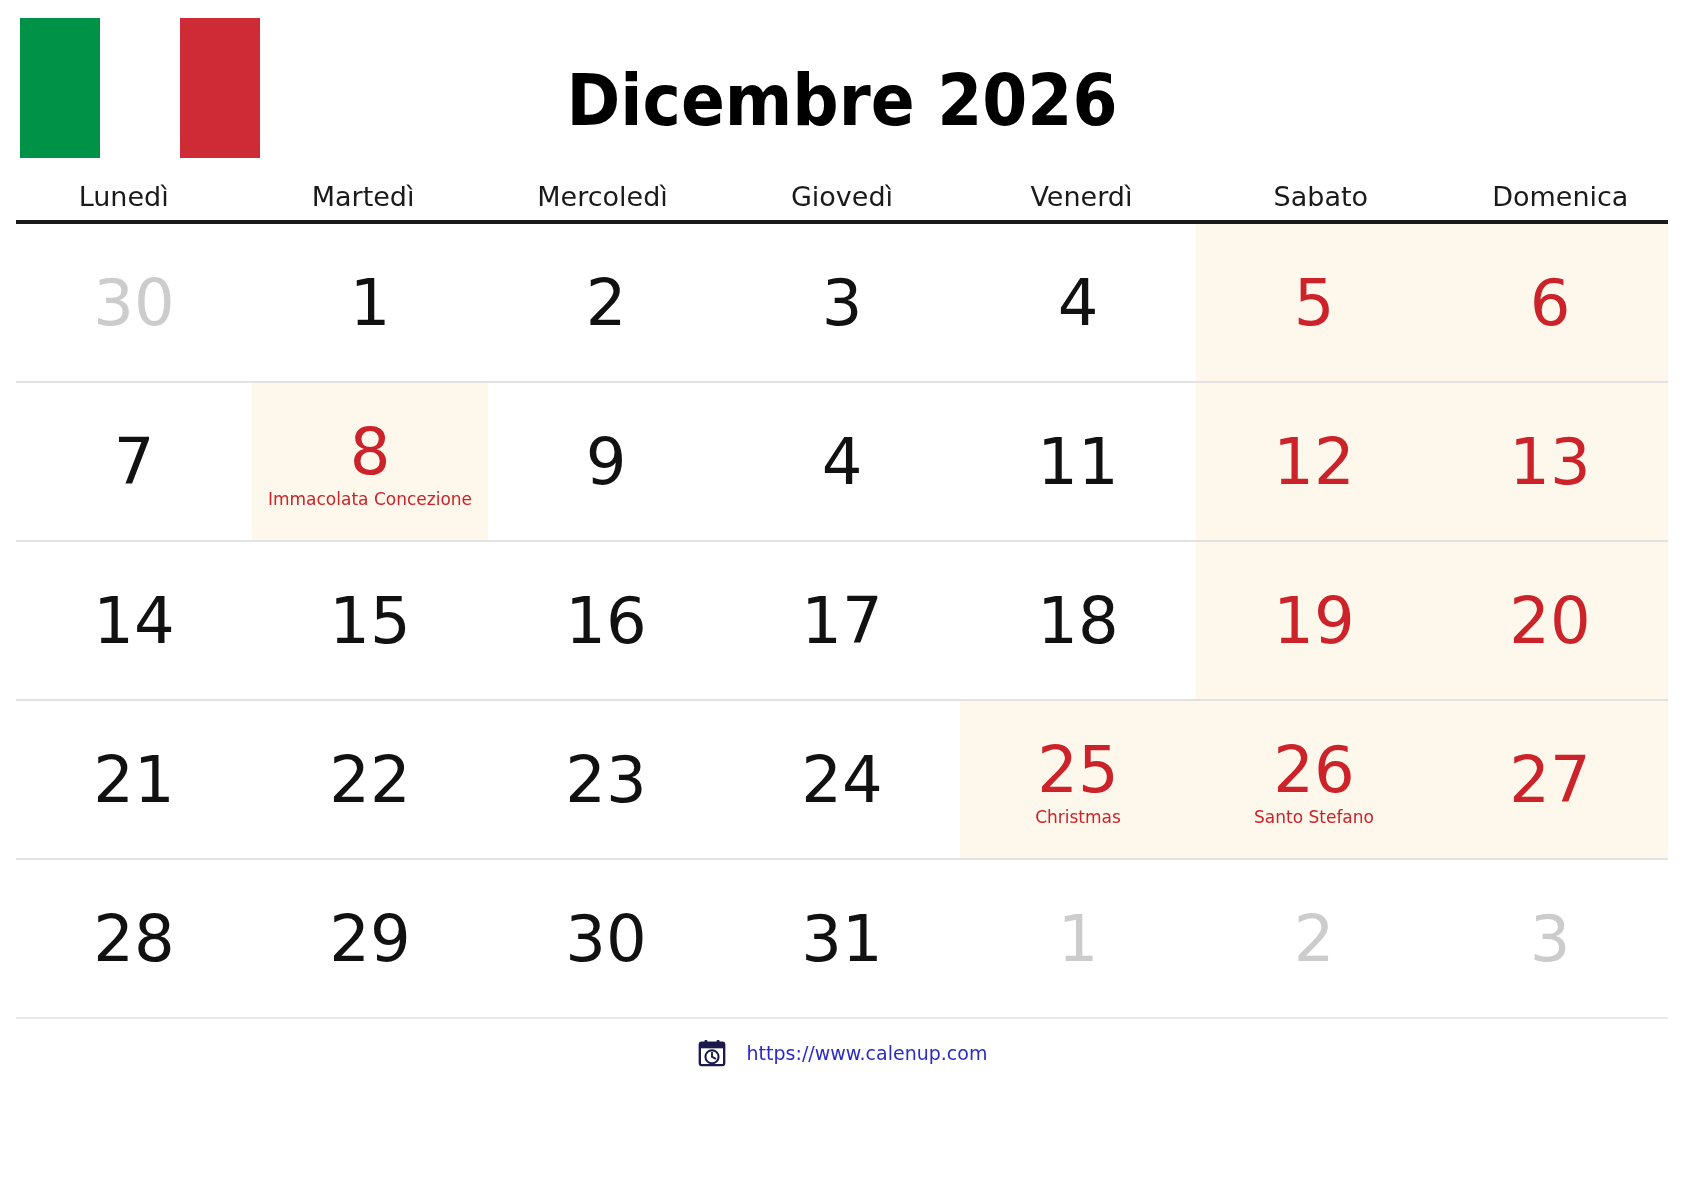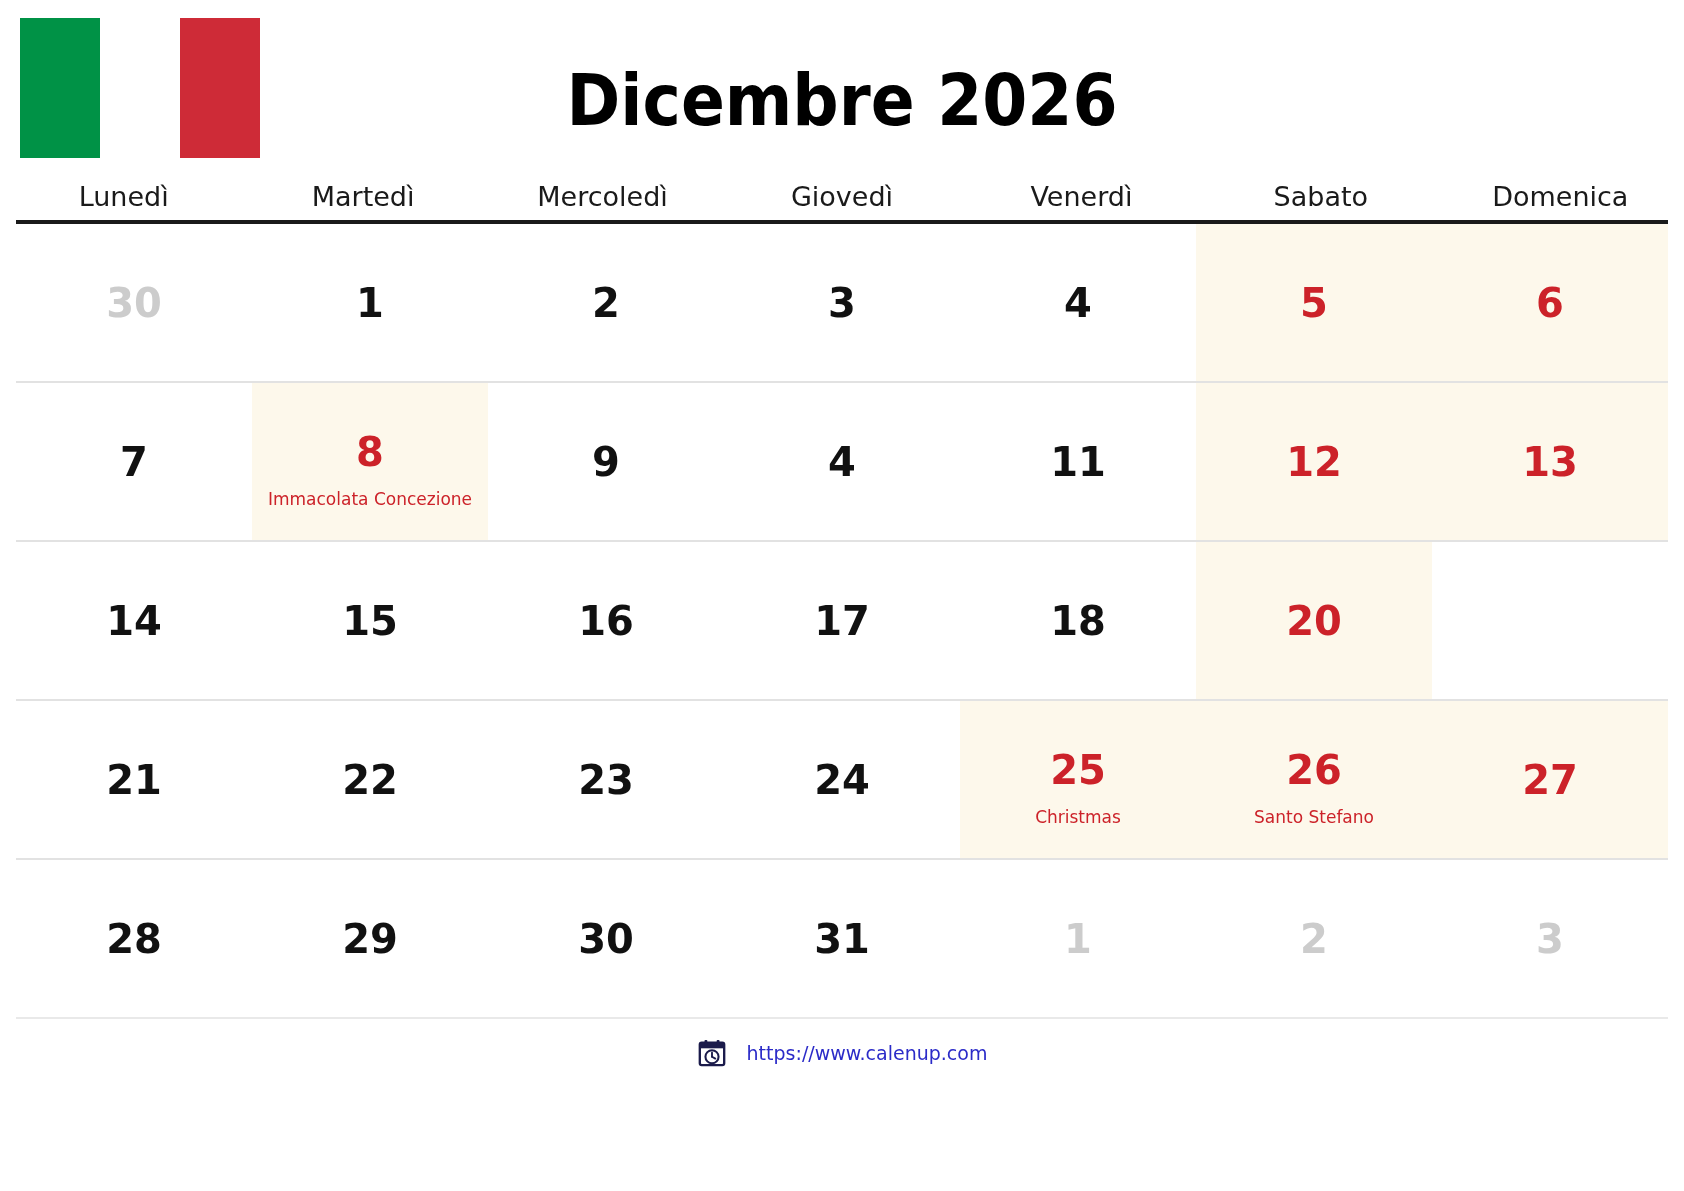--- a/index.html
+++ b/index.html
@@ -94,24 +94,24 @@
     flex-direction: column;
     align-items: center;
     justify-content: center;
     height: 100%;
   }
 
   .day.weekend { background: #fdf8eb; }
   .day.holiday { background: #fdf8eb; }
 
   .daynum {
-    font-size: 40px;
+    font-size: 64px;
     line-height: 1;
     color: #111111;
-    font-weight: bold;
+    font-weight: normal;
   }
   .day.red .daynum { color: #cc2229; }
   .day.muted .daynum { color: #cccccc; }
 
   .holiday-label {
     margin-top: 22px;
     font-size: 17px;
     color: #cc2229;
     line-height: 1;
     text-align: center;
@@ -219,20 +219,23 @@
           <div class="daynum">15</div>
         </div>
         <div class="day">
           <div class="daynum">16</div>
         </div>
         <div class="day">
           <div class="daynum">17</div>
         </div>
         <div class="day">
           <div class="daynum">18</div>
+        </div>
+        <div class="day weekend red">
+          <div class="daynum">19</div>
         </div>
         <div class="day weekend red">
           <div class="daynum">20</div>
         </div>
       </div>
       <div class="week">
         <div class="day">
           <div class="daynum">21</div>
         </div>
         <div class="day">

